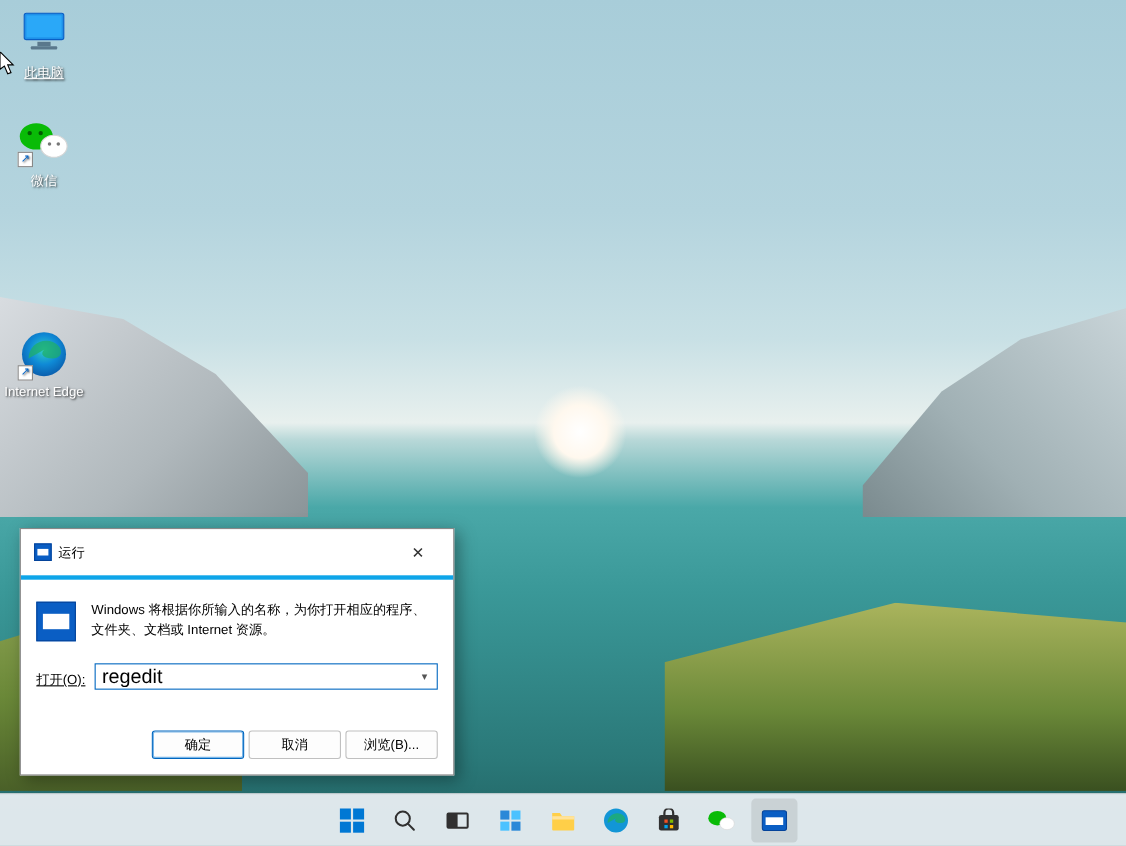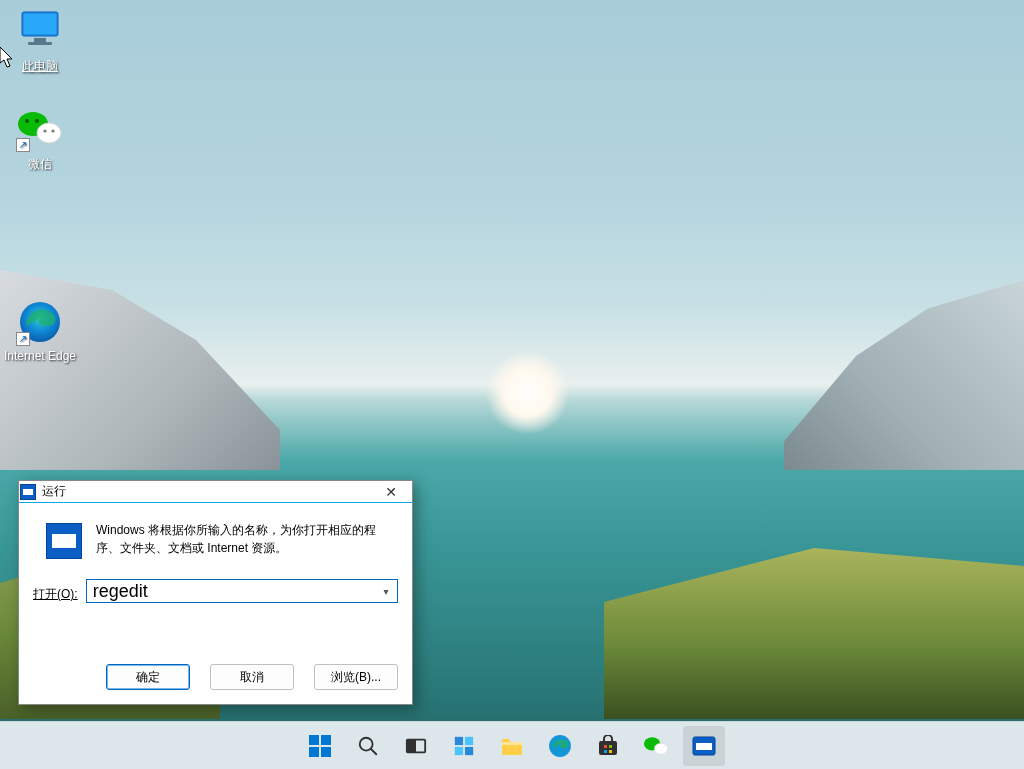--- a/index.html
+++ b/index.html
@@ -72,31 +72,31 @@
     position: absolute;
     left: 18px; top: 480px;
     width: 395px; height: 225px;
     background: #ffffff;
     border: 1px solid #888;
     box-shadow: 4px 4px 14px rgba(0,0,0,0.35);
     font-size: 12px;
     color: #000;
   }
   .run-title {
-    height: 22px; display: flex; align-items: center; padding: 0 1px;
-    border-bottom: 1px solid #0ea5e9;
+    height: 46px; display: flex; align-items: center; padding: 0 12px;
+    border-bottom: 4px solid #0ea5e9;
   }
   .run-title .t-icon { width: 16px; height: 16px; margin-right: 6px; background:#0a5ec4; border:1px solid #04439a; position:relative; }
   .run-title .t-icon::after { content:""; position:absolute; left:2px; top:4px; width:10px; height:6px; background:#fff; }
   .run-title .t-text { flex: 1; }
   .run-title .t-close {
     width: 40px; height: 28px; display:flex; align-items:center; justify-content:center;
     font-size: 14px; color:#333; cursor:pointer;
   }
-  .run-body { padding: 18px 14px 6px 14px; display:flex; gap:14px;margin-left:13px; }
+  .run-body { padding: 18px 14px 6px 14px; display:flex; gap:14px; }
   .run-body .b-icon {
     width: 36px; height: 36px; flex: none;
     background:#0a5ec4; border:1px solid #04439a; position:relative; margin-top:2px;
   }
   .run-body .b-icon::after { content:""; position:absolute; left:5px; top:10px; width:24px; height:14px; background:#fff; }
   .run-body .b-text { line-height: 1.5; }
   .run-open-row { display:flex; align-items:flex-end; gap:8px; padding: 14px 14px 0 14px; text-decoration: underline; }
   .run-open-row label { white-space: nowrap; }
   .run-combo {
     flex:1; position:relative;
@@ -105,21 +105,21 @@
     width: 100%; height: 24px; padding: 2px 22px 2px 6px;
     border: 1px solid #0067c0; outline: none;
     font-family: inherit; font-size: 18px;
   }
   .run-combo .chev {
     position:absolute; right:4px; top:4px; width:16px; height:16px;
     display:flex; align-items:center; justify-content:center; color:#555; cursor:pointer;
     font-size:10px;
   }
   .run-buttons {
-    position:absolute; right: 14px; bottom: 14px; display:flex; gap:20px;
+    position:absolute; right: 14px; bottom: 14px; display:flex; gap:4px;
   }
   .run-buttons button {
     width: 84px; height: 26px;
     background:#fdfdfd; border:1px solid #c0c0c0; border-radius:3px;
     font-family: inherit; font-size:12px; cursor:pointer;
   }
   .run-buttons button.default { border-color:#0067c0; box-shadow: 0 0 0 1px #7ab6e8 inset; }
 
   
   .taskbar {

